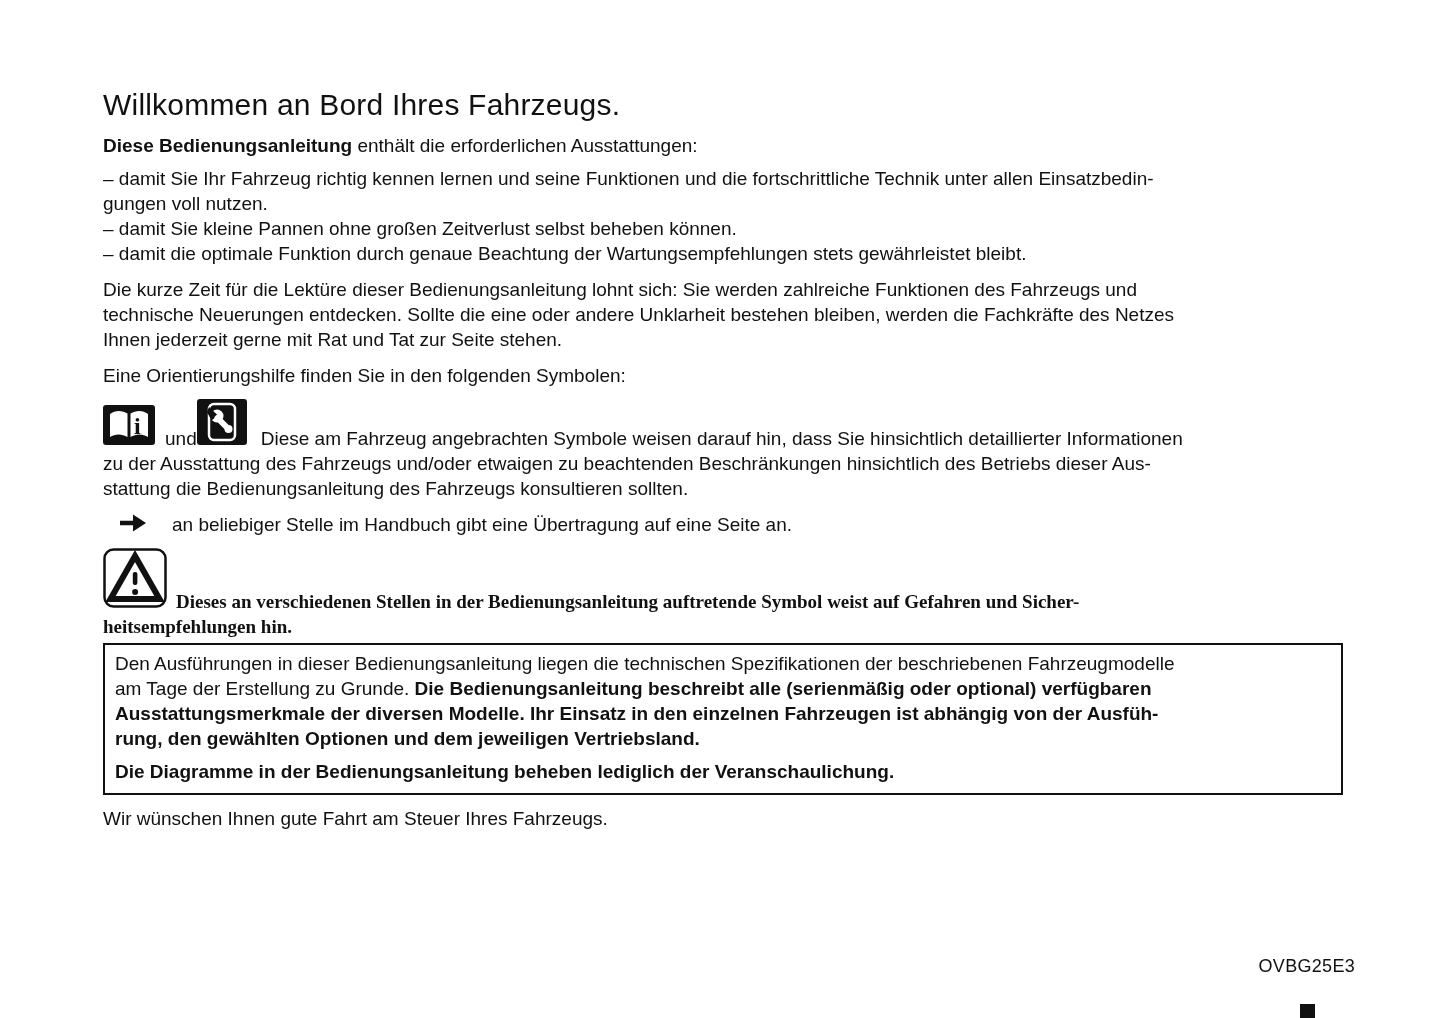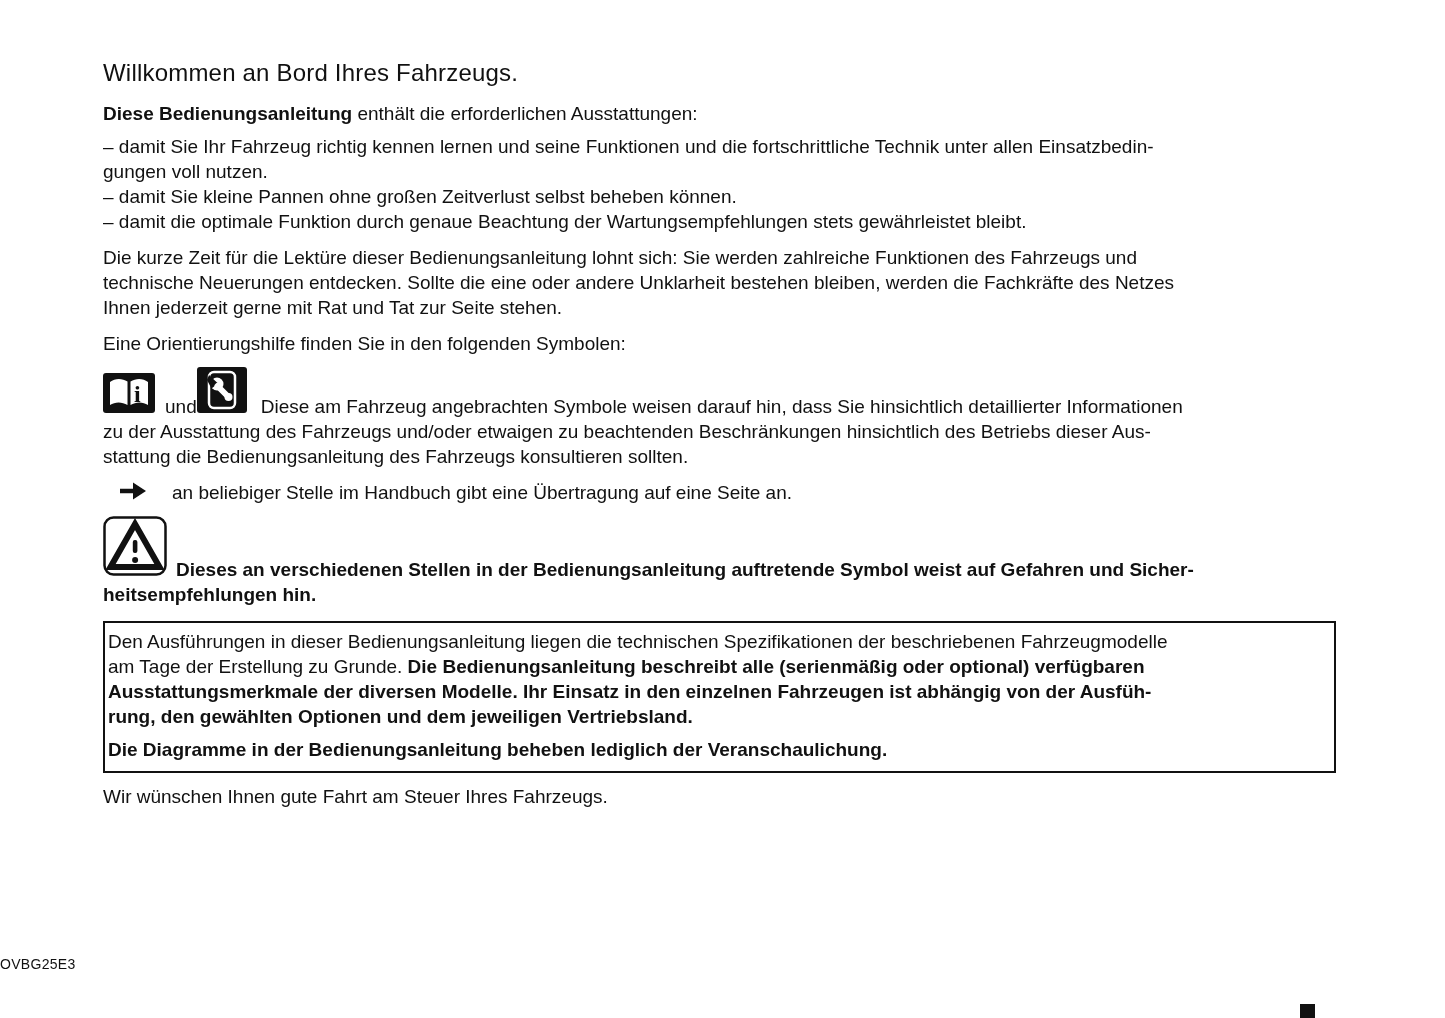--- a/index.html
+++ b/index.html
@@ -10,59 +10,59 @@
     color: #111111;
     overflow: hidden;
   }
   .page {
     position: absolute;
     left: 103px; top: 0;
     width: 1240px;
   }
   .t { white-space: pre-line; }
   h1.title {
-    font-size: 24px;
+    font-size: 30px;
     font-weight: 400;
     letter-spacing: 0.2px;
-    margin: 56px 0 0 0;
+    margin: 88px 0 0 0;
     line-height: 34px;
   }
   p.body {
     font-size: 19px;
     line-height: 25px;
     margin: 11px 0 0 0;
   }
   .bold { font-weight: 700; }
   .list-block { margin-top: 8px; }
   .list-block p { margin-top: 0; }
   .symbols-par { margin-top: 4px; }
   .icon-inline { display: inline-block; vertical-align: baseline; }
   .book-icon-svg   { margin-right: 10px; }
   .und-word        { }
   .wrench-icon-svg { margin-right: 14px; }
   .arrow-par { margin-top: 28px; padding-left: 15px; }
   .arrow-svg { vertical-align: -3px; margin-right: 24px; }
-  .warning-par { margin-top: 12px; }
+  .warning-par { margin-top: 12px; font-family: Liberation Serif, serif; }
   .warning-icon-svg { margin-right: 9px; }
   .notice-box {
-    margin-top: 14px;
+    margin-top: 4px;
     border: 2px solid #111111;
-    padding: 6px 10px 9px 3px;
+    padding: 6px 10px 9px 10px;
     width: 1216px;
   }
   .notice-box p.body { margin-top: 8px; }
   .notice-box p.first { margin-top: 0; }
   .farewell-par { margin-top: 12px; }
   .translation-par { margin-top: 8px; }
   .doc-code {
     position: absolute;
     left: 0; top: 956px;
     width: 1355px;
-    text-align: left;
-    font-size: 14px;
+    text-align: right;
+    font-size: 18px;
     letter-spacing: 0.3px;
   }
   .corner-marker {
     position: absolute;
     left: 1300px; top: 1004px;
     width: 15px; height: 14px;
     background: #111111;
   }
 </style>
 </head>

